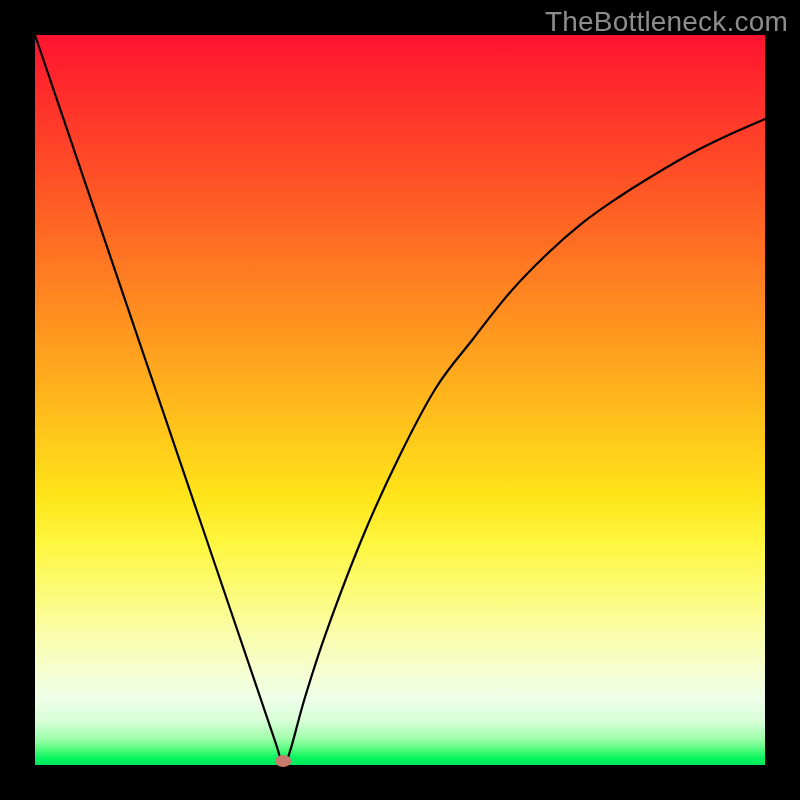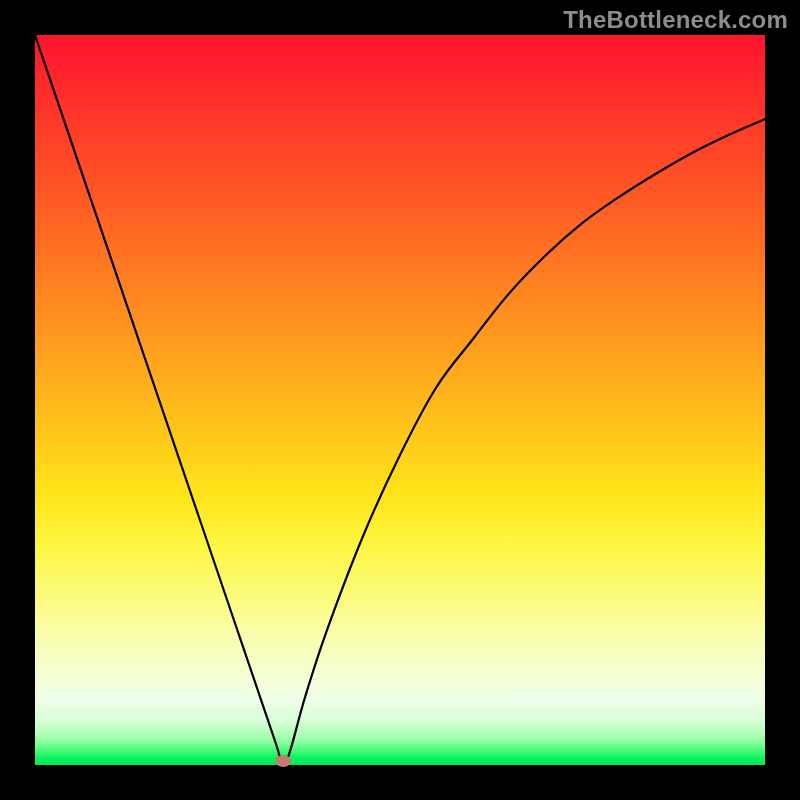--- a/index.html
+++ b/index.html
@@ -60,23 +60,23 @@
   }
   .marker {
     fill: #c77b6e;
     stroke: none;
   }
   .watermark {
     position: absolute;
     top: 6px;
     right: 12px;
     color: #8d8d8d;
-    font-size: 24px;
+    font-size: 28px;
     letter-spacing: 0.2px;
-    font-weight: 700;
+    font-weight: 400;
     user-select: none;
   }
 </style>
 </head>
 <body>
 
 <div class="frame">
 
   <div class="plot-area">
     <svg class="curve-svg" viewBox="0 0 730 730" preserveAspectRatio="none">

